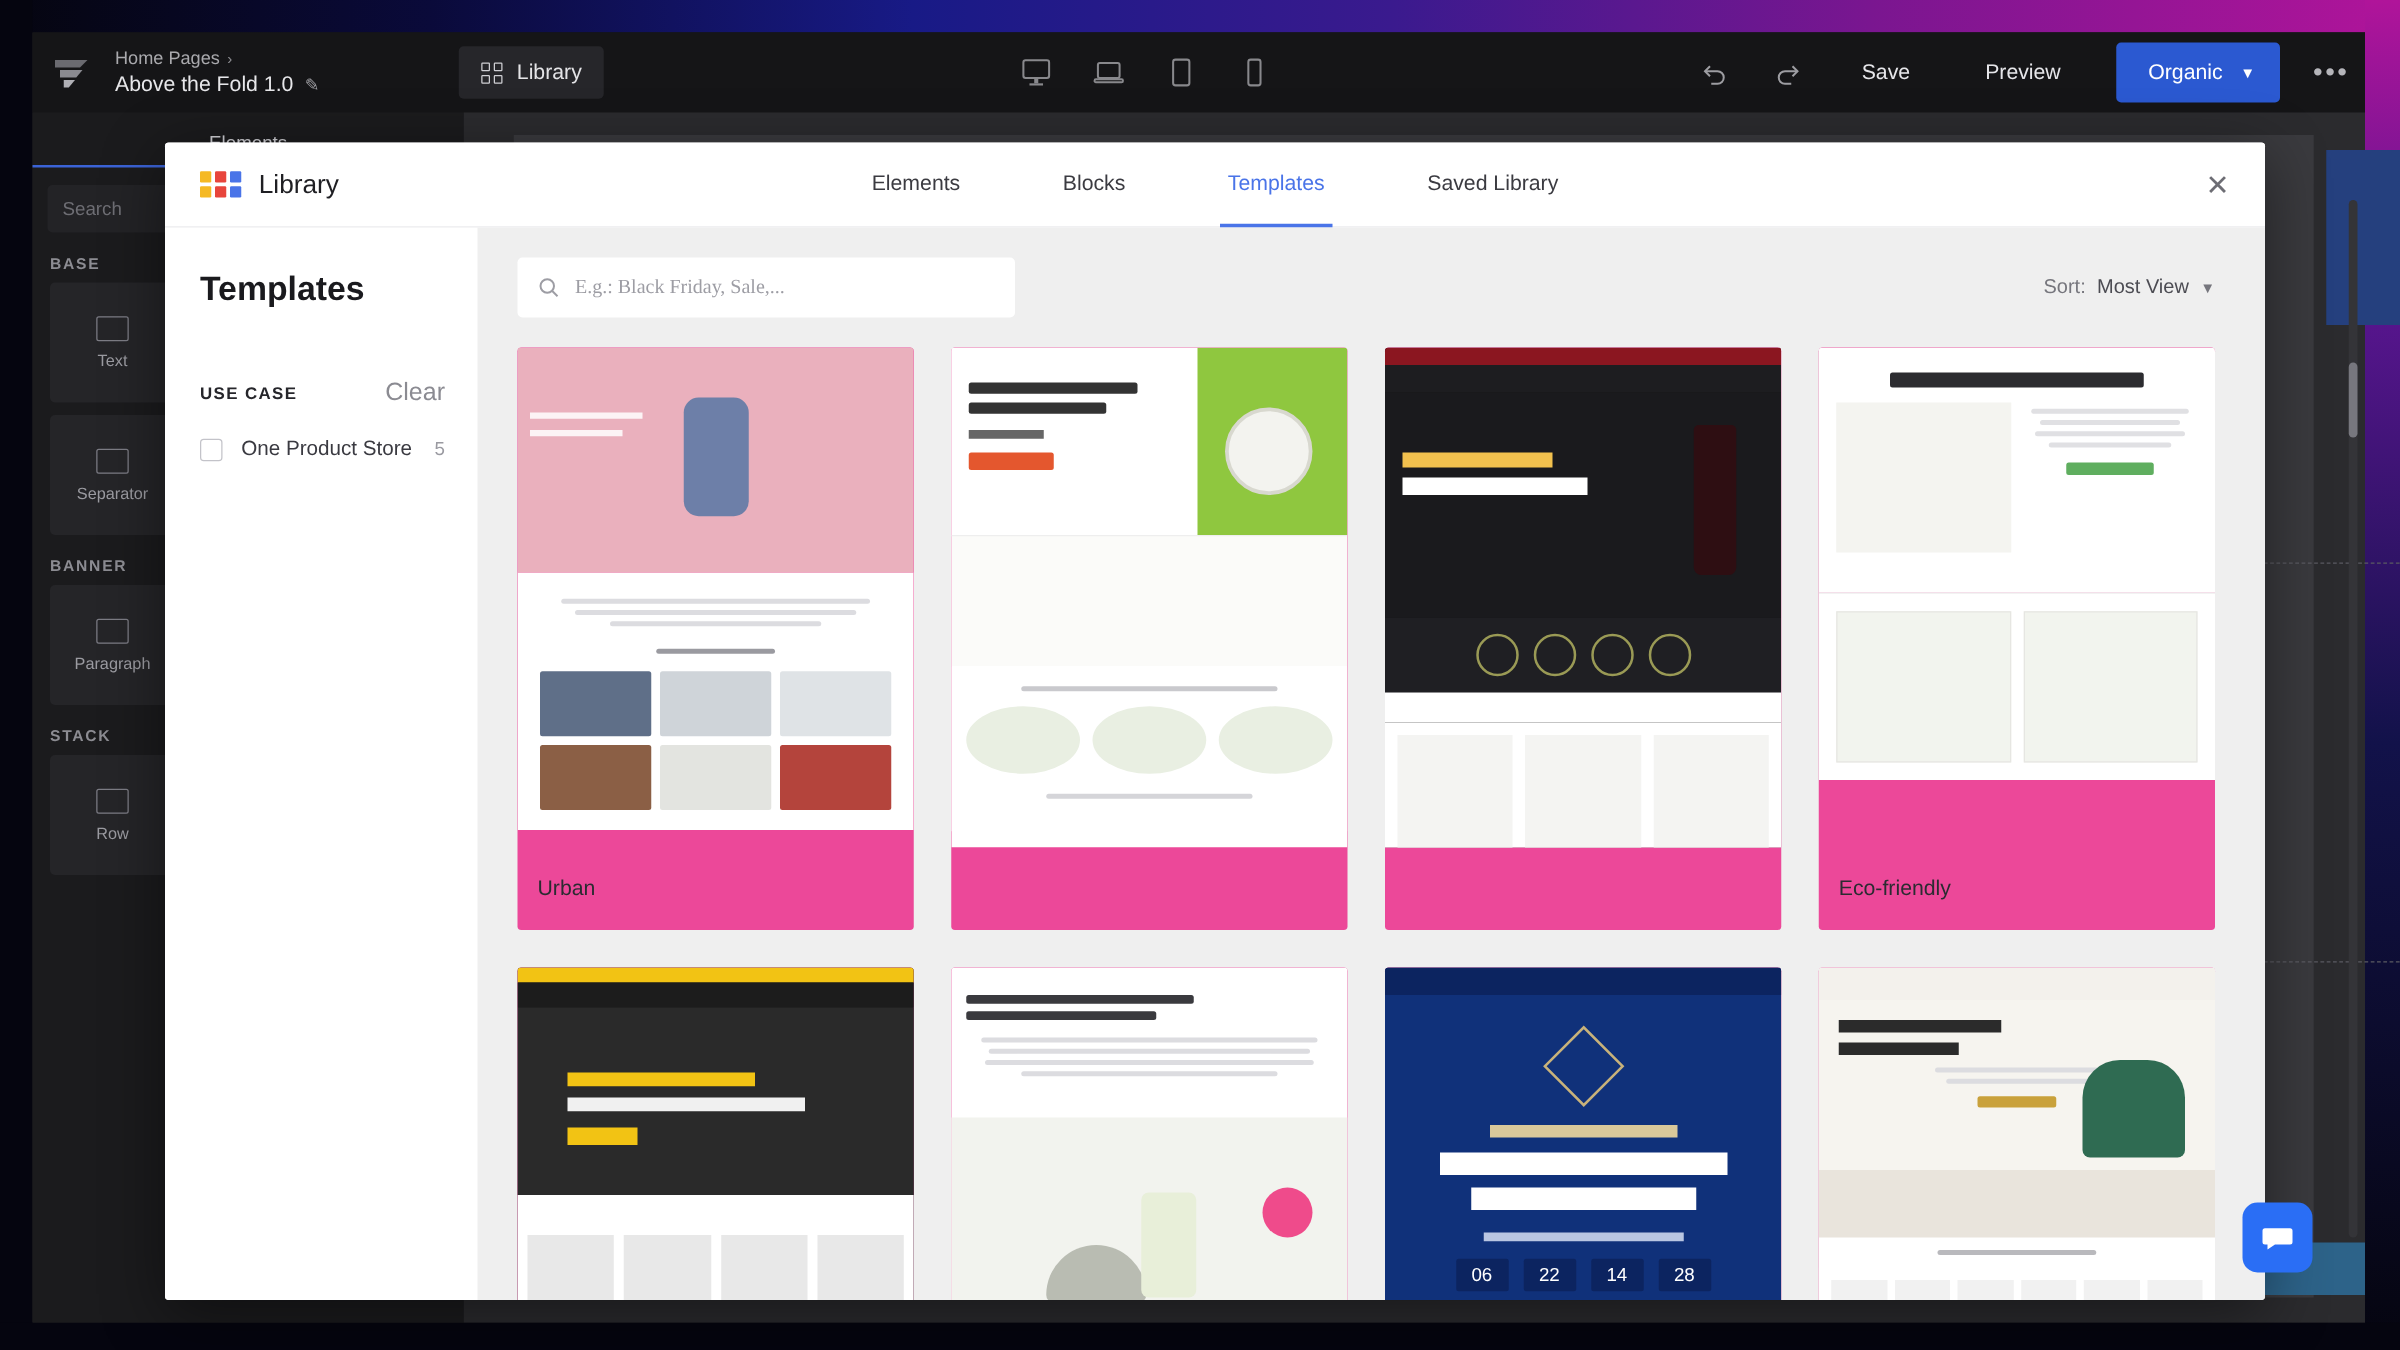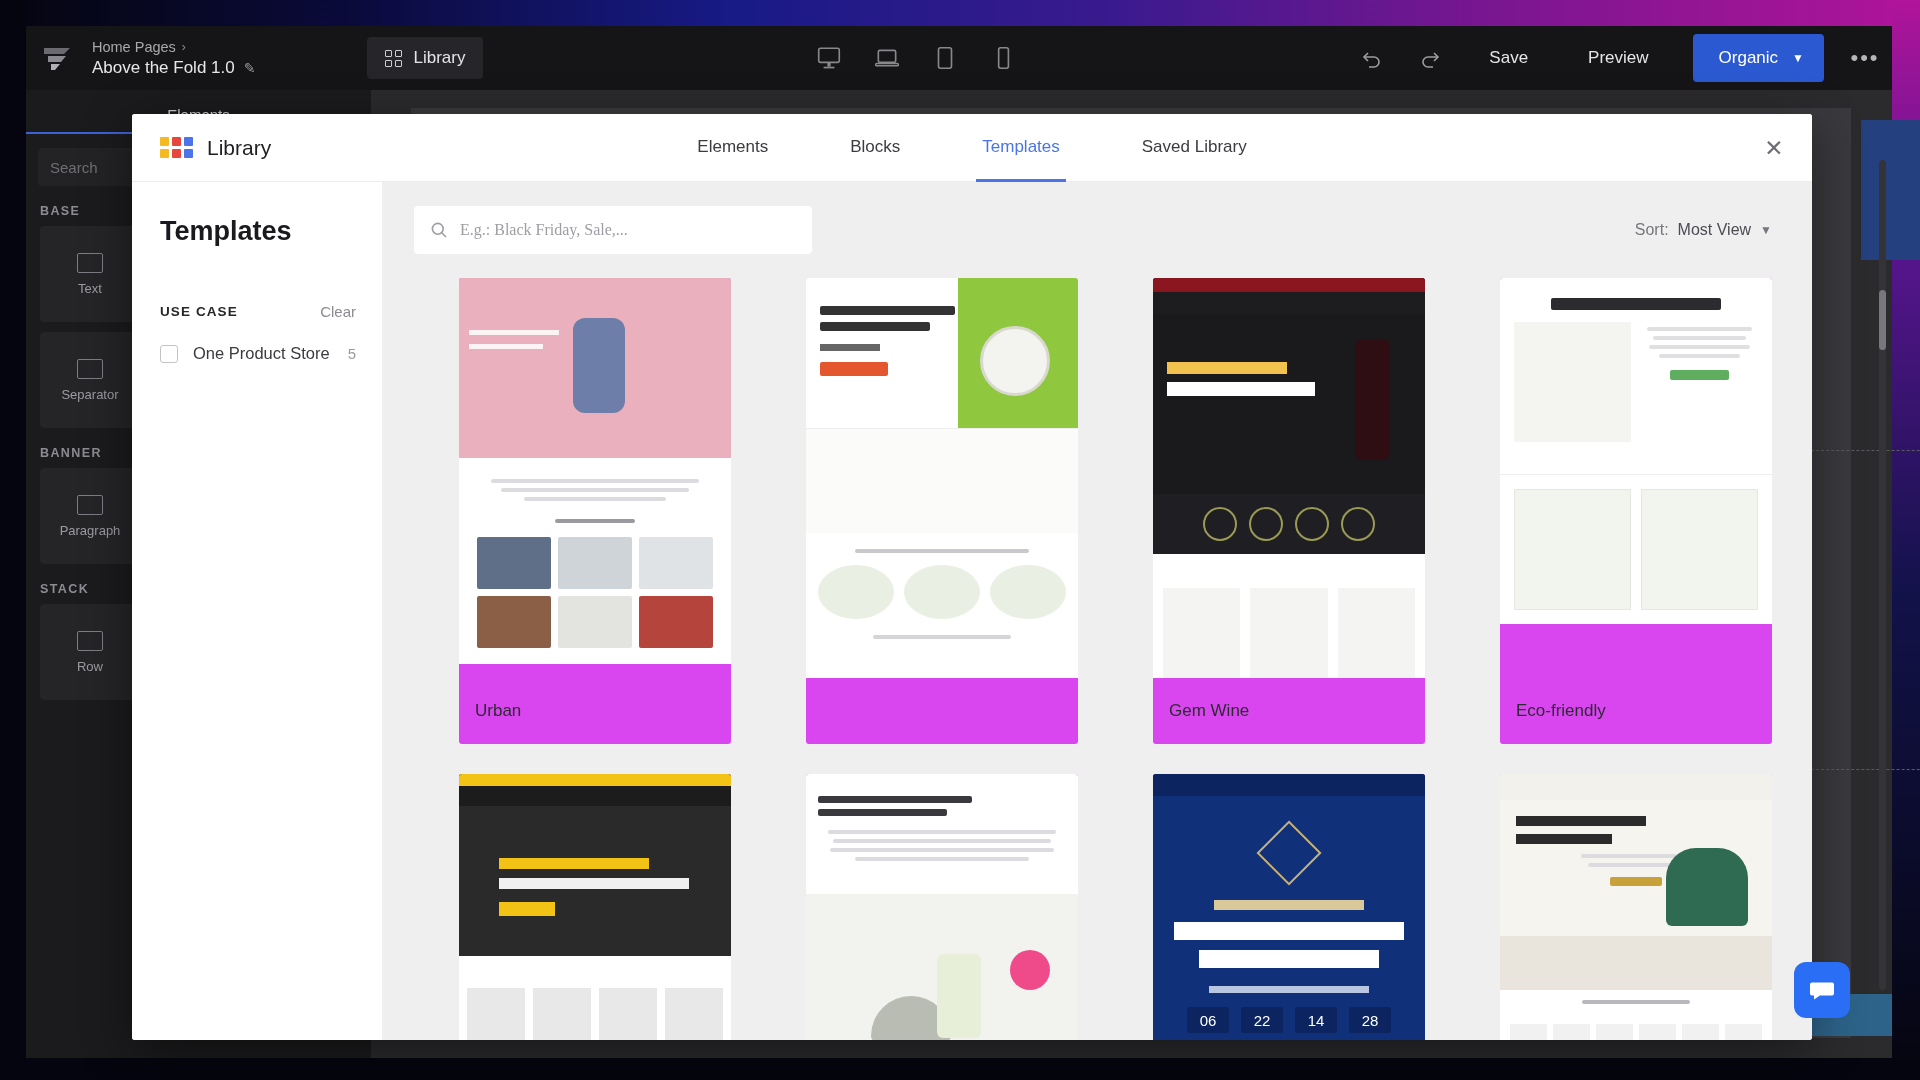--- a/index.html
+++ b/index.html
@@ -91,38 +91,38 @@
   .mh-tab.active { color: #4a74e8; border-bottom-color: #4a74e8; }
   .mh-close { position: absolute; right: 24px; top: 20px; width: 28px; height: 28px;
               display: flex; align-items: center; justify-content: center; color: #6d6d74;
               font-size: 23px; cursor: pointer; }
 
   .modal-body { display: flex; height: 858px; }
   .m-side { width: 250px; background: #fff; padding: 34px 26px 0 28px; flex: none; }
   .m-side h2 { font-size: 27px; color: #1a1a1e; font-weight: bold; }
   .use-head { margin-top: 56px; display: flex; align-items: center; justify-content: space-between; }
   .use-label { font-size: 13.5px; letter-spacing: 1.1px; color: #26262b; font-weight: bold; }
-  .clear-link { font-size: 15px; color: #8b8b92; cursor: pointer; }
+  .clear-link { font-size: 20px; color: #8b8b92; cursor: pointer; }
   .use-row { margin-top: 24px; display: flex; align-items: center; gap: 15px; cursor: pointer; }
   .cbox { width: 18px; height: 18px; border: 1.5px solid #c3c3c9; border-radius: 3px; flex: none; }
   .use-name { font-size: 16.5px; color: #3a3a41; flex: 1; }
   .use-count { font-size: 15px; color: #9a9aa1; }
 
   .m-main { flex: 1; background: #efefef; padding: 0; position: relative; overflow: hidden; }
   .m-toolbar { height: 96px; display: flex; align-items: center; padding: 0 40px 0 32px; }
   .searchbox { width: 398px; height: 48px; background: #fff; border-radius: 4px;
                display: flex; align-items: center; gap: 12px; padding: 0 16px; }
   .searchbox .ph { font-size: 16px; color: #9d9da4; font-family: Liberation Serif, serif; }
   .sortwrap { margin-left: auto; display: flex; align-items: center; gap: 9px;
               font-size: 16px; color: #4c4c53; cursor: pointer; }
   .sort-label { color: #76767d; }
   .chev { font-size: 12px; color: #76767d; }
 
   .cards { padding: 0 40px 0 32px; display: grid; grid-template-columns: repeat(4, 1fr); gap: 30px; }
-  .card { background: #d946ef; border-radius: 3px; overflow: hidden; cursor: pointer; margin-left: 45px; }
+  .card { background: #ec4899; border-radius: 3px; overflow: hidden; cursor: pointer; }
   .thumb { height: 400px; overflow: hidden; position: relative; }
   .cardlabel { height: 66px; display: flex; align-items: center; padding-left: 16px;
                font-size: 17px; color: #2b2b31; }
   .cards-row2 { margin-top: 30px; }
   .cards-row2 .thumb { height: 290px; }
 
   
   .t-urban-top { height: 180px; background: #eab0bd; position: relative; }
   .t-urban-fig { position: absolute; left: 42%; top: 22%; width: 52px; height: 95px; background: #6d7fa8; border-radius: 12px; }
   .t-urban-txt { position: absolute; left: 10px; top: 52px; width: 90px; height: 5px; background: #fff; opacity: .85; }
@@ -470,21 +470,20 @@
                       <span></span>
                     </div>
                   <div class="t-wine-deal"></div>
                   <div class="t-wine-prods">
                       <div></div>
                       <div></div>
                       <div></div>
                     </div>
                 </div>
               </div>
-              <div class="cardlabel">Gem Wine</div>
             </div>
 
             <div class="card">
               <div class="thumb">
                 <div class="t-eco-top">
                   <div class="t-eco-head"></div>
                   <div class="t-eco-split">
                     <div class="t-eco-left"></div>
                     <div class="t-eco-right">
                       <div class="tiny-line" style="width:90%"></div>

